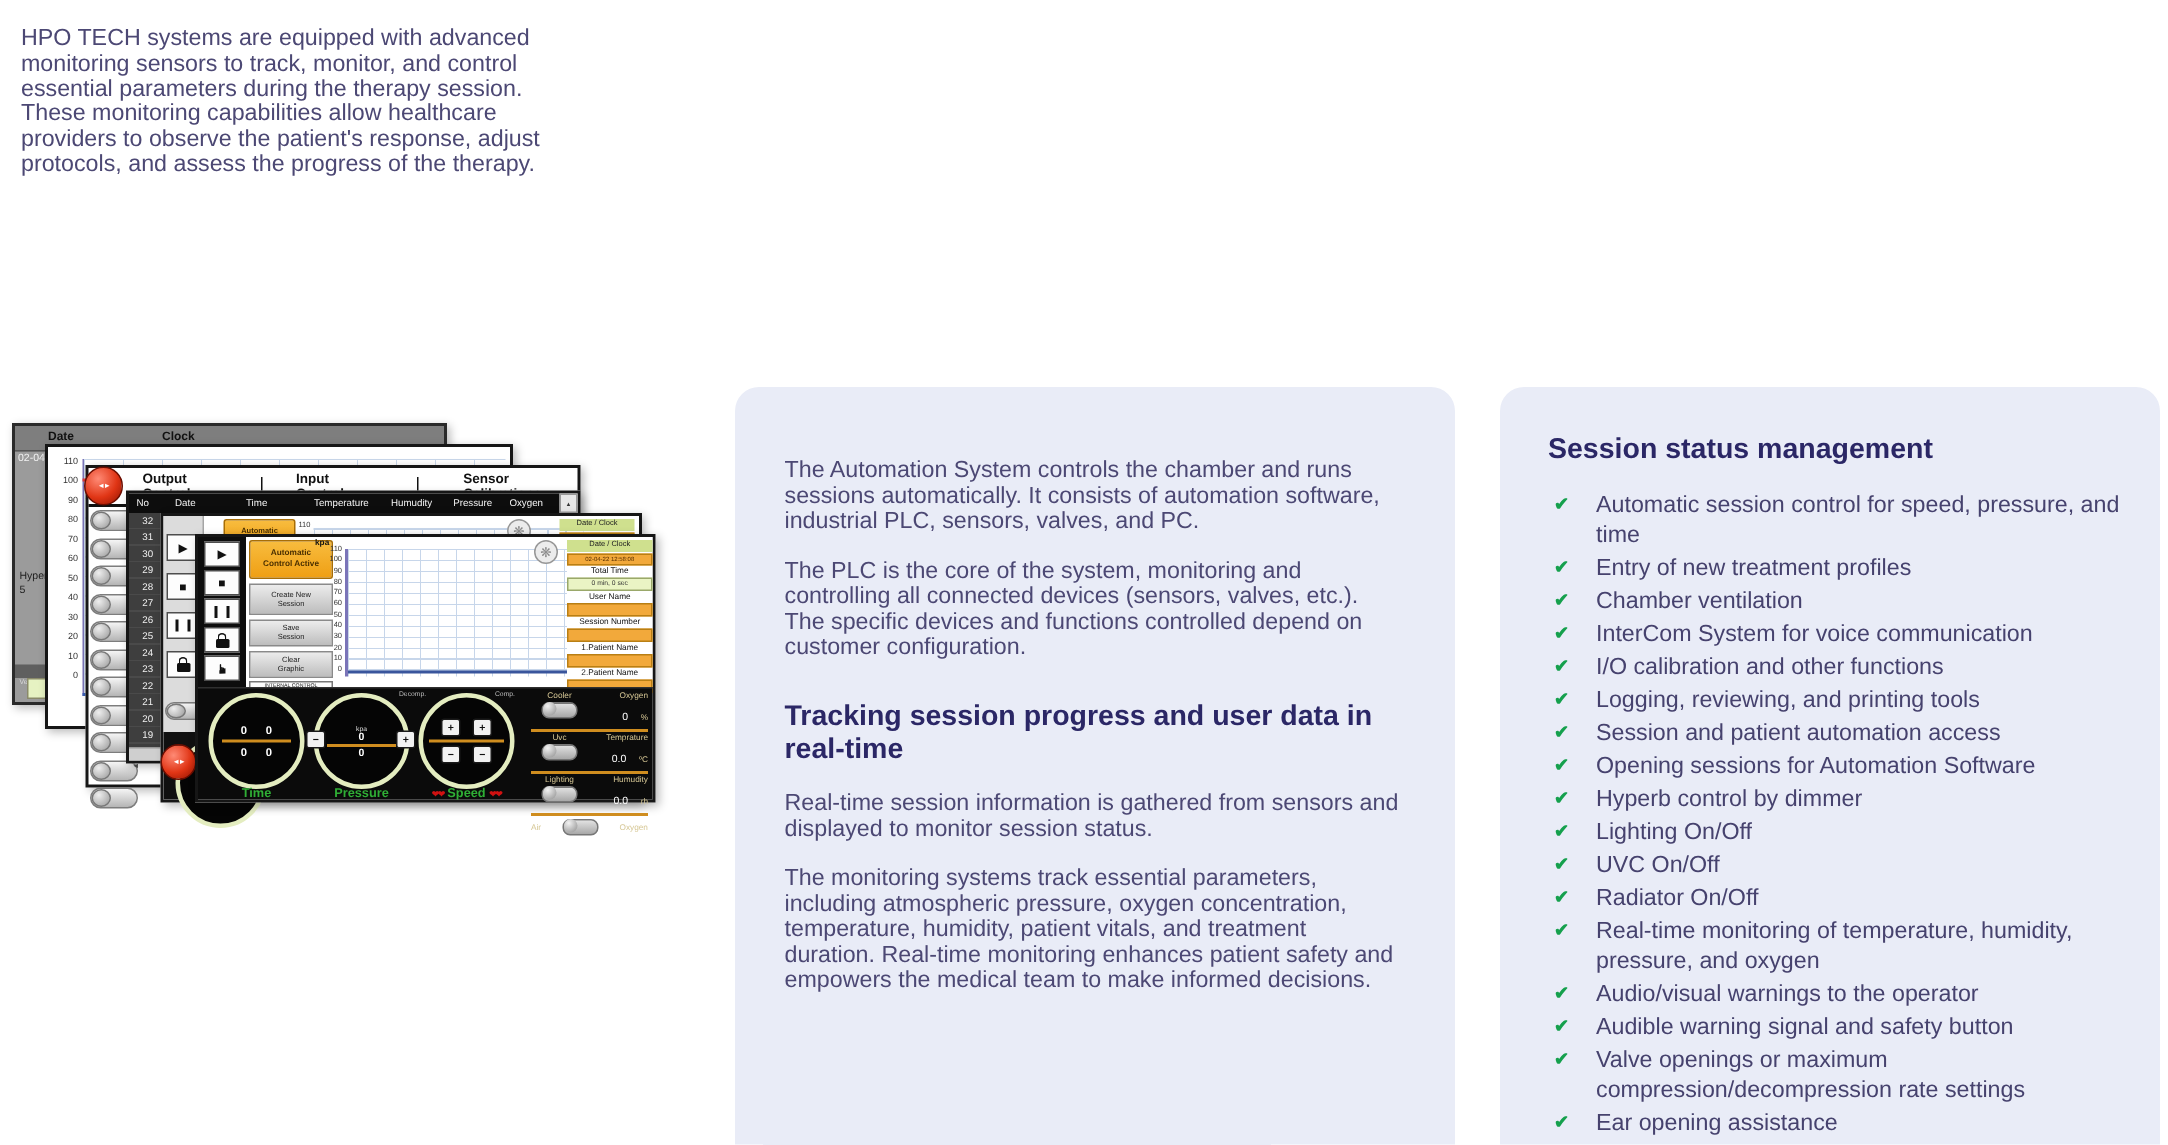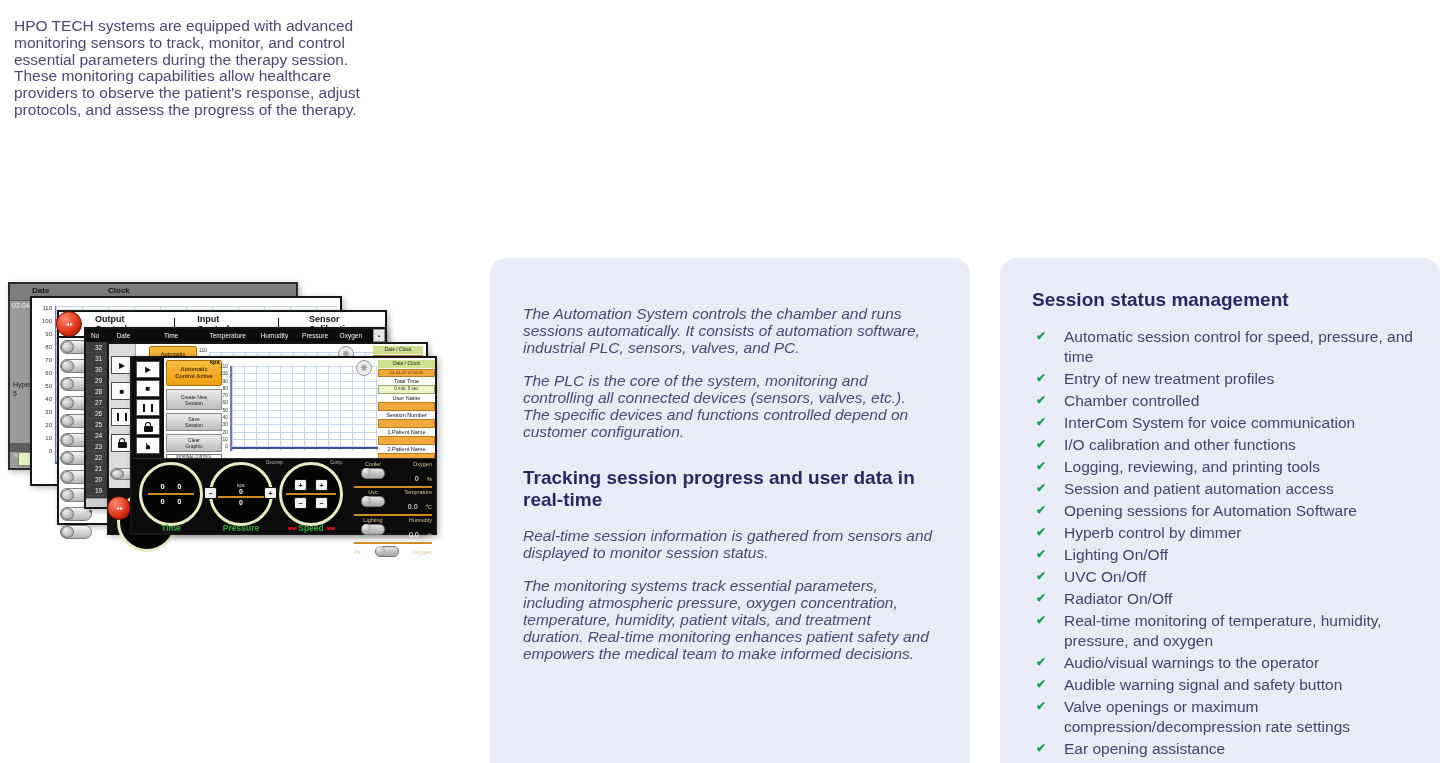--- a/index.html
+++ b/index.html
@@ -11,21 +11,21 @@
 
   
   .hero{position:absolute;left:14px;top:4px;width:430px;}
   .hero h1{margin:0;font-size:33px;line-height:31px;font-weight:bold;letter-spacing:.2px;color:#2d2963;}
   .hero p{margin:14px 0 0 0;width:372px;font-size:15.5px;line-height:16.8px;color:#4c4874;}
 
   
   .card{position:absolute;top:258px;height:520px;background:#e9ecf7;border-radius:16px;box-sizing:border-box;color:#4c4874;}
   .card h2{margin:0;font-size:19px;font-weight:bold;color:#2b2766;}
   .card-auto{left:490px;width:480px;padding:31px 35px 0 33px;}
-  .card-auto p{margin:16px 0 0 0;font-size:15.5px;line-height:17px;font-style:italic;}
+  .card-auto p{margin:16px 0 0 0;font-size:15.5px;line-height:17px;}
   .card-auto h3{margin:27px 0 0 0;font-size:19px;line-height:22px;font-weight:bold;color:#2b2766;}
   .card-sess{left:1000px;width:440px;padding:31px 14px 0 32px;}
   .card-sess ul{list-style:none;margin:16px 0 0 0;padding:0;}
   .chk{display:flex;align-items:flex-start;margin:0 0 2px 0;}
   .ck{flex:0 0 18px;margin:2px 10px 0 4px;color:#15a04d;font-size:12px;font-weight:bold;}
   .ct{font-size:15.5px;line-height:20px;color:#46426e;}
 
   
   .win{position:absolute;background:#fff;border:2px solid #161616;box-sizing:border-box;box-shadow:2px 2px 6px rgba(0,0,0,.28);}
   .sbtn{position:absolute;display:flex;align-items:center;justify-content:center;background:#fdfdfd;border:1px solid #4d4d4d;color:#111;}
@@ -346,21 +346,21 @@
     <li class="chk">
         <span class="ck">✔</span>
         <span class="ct">Automatic session control for speed, pressure, and time</span>
       </li>
     <li class="chk">
         <span class="ck">✔</span>
         <span class="ct">Entry of new treatment profiles</span>
       </li>
     <li class="chk">
         <span class="ck">✔</span>
-        <span class="ct">Chamber controlled</span>
+        <span class="ct">Chamber ventilation</span>
       </li>
     <li class="chk">
         <span class="ck">✔</span>
         <span class="ct">InterCom System for voice communication</span>
       </li>
     <li class="chk">
         <span class="ck">✔</span>
         <span class="ct">I/O calibration and other functions</span>
       </li>
     <li class="chk">

